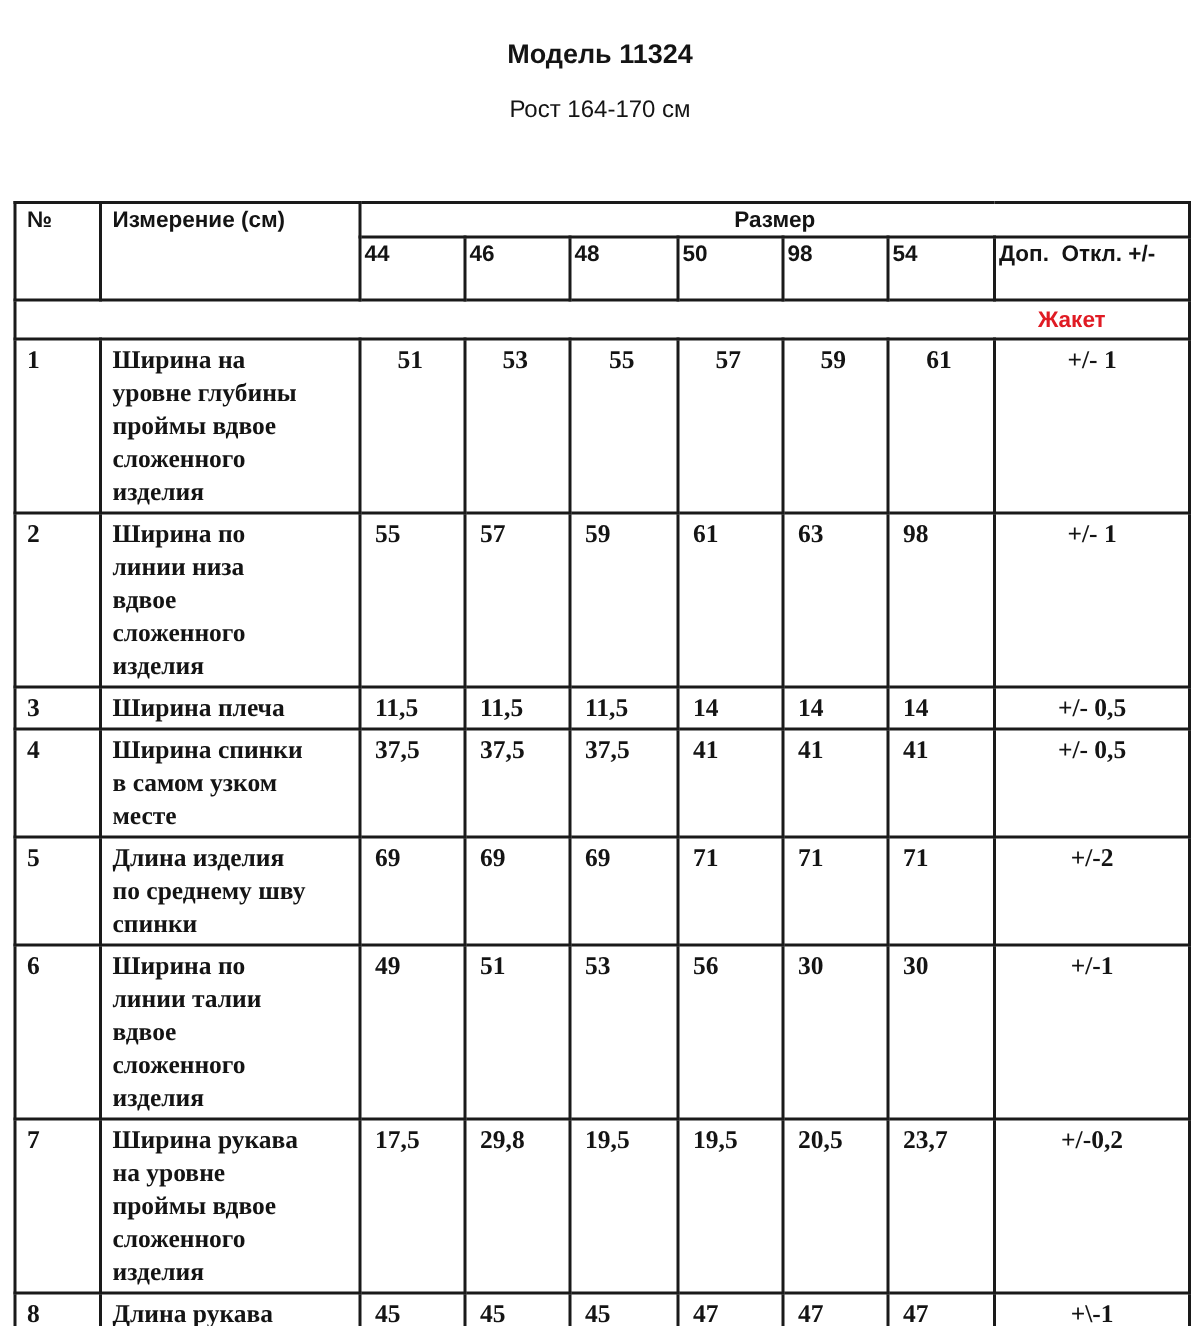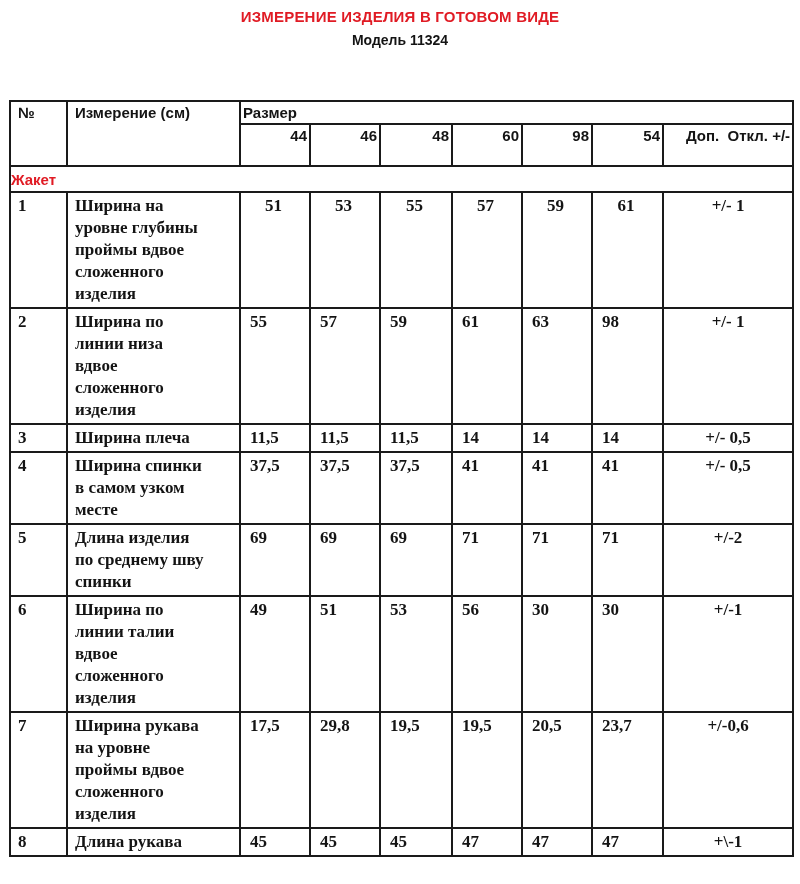--- a/index.html
+++ b/index.html
@@ -14,64 +14,64 @@
     background:#ffffff; color:var(--text);
     font-family:"Liberation Sans", sans-serif;
   }
   .doc{ padding-top:8px; }
   .doc-title{
     margin:0; text-align:center;
     font-size:15px; line-height:17px; font-weight:bold;
     color:var(--accent); letter-spacing:0.2px;
   }
   .doc-model{
-    margin:7px 0 0; text-align:center;
-    font-size:14px; line-height:16px; font-weight:bold; color:var(--text);
+    margin:20px 0 0; text-align:center;
+    font-size:18px; line-height:16px; font-weight:bold; color:var(--text);
   }
   .doc-height{
     margin:21px 0 0; text-align:center;
     font-size:16px; line-height:17px; font-weight:normal; color:var(--text);
   }
   table.meas{
     border-collapse:collapse; table-layout:fixed;
     width:783px; margin:52px 0 0 9px;
   }
   th,td{
     border:2px solid var(--border);
     vertical-align:top; overflow:hidden;
   }
   thead th{
     font-size:15px; font-weight:bold; padding:2px 2px 1px;
   }
   .th-num,.th-meas{ text-align:left; padding-left:7px; }
-  .th-size-group{ text-align:left; height:23px; }
-  .row-h2 th{ height:42px; text-align:right; }
+  .th-size-group{ text-align:center; height:23px; }
+  .row-h2 th{ height:42px; text-align:left; }
   .th-tol{ white-space:pre; }
   .td-section{
-    height:26px; text-align:left; vertical-align:middle;
+    height:26px; text-align:right; vertical-align:middle;
     font-size:15px; font-weight:bold; color:var(--accent);
     padding:1px 55px 1px 0;
   }
   tbody td.c-num, tbody td.c-name, tbody td.c-val, tbody td.c-tol{
     font-family:"Liberation Serif", serif;
     font-weight:bold; font-size:17px; line-height:22px;
     padding:2px 3px;
   }
   .c-num{ padding-left:7px !important; }
   .c-name{ padding-left:7px !important; white-space:pre-line; }
   .c-val{ text-align:left; padding-left:9px !important; }
   tr.vals-center .c-val{ text-align:center; padding-left:0 !important; }
   .c-tol{ text-align:center; }
 </style>
 </head>
 <body>
 
 <div class="doc">
-  <h1 class="doc-title">ИЗМЕРЕНИЕ ИЗДЕЛИЯ В ГОТОВОМ ВИДЕ</h1>
   <h2 class="doc-model">Модель 11324</h2>
+  <p class="doc-height">Рост 164-170 см</p>
 
   <table class="meas">
     <colgroup>
       <col style="width:57px">
         <col style="width:173px">
       <col style="width:70px">
         <col style="width:70px">
         <col style="width:72px">
       <col style="width:70px">
         <col style="width:70px">
@@ -81,21 +81,21 @@
     <thead>
       <tr class="row-h1">
         <th rowspan="2" class="th-num">№</th>
         <th rowspan="2" class="th-meas">Измерение (см)</th>
         <th colspan="7" class="th-size-group">Размер</th>
       </tr>
       <tr class="row-h2">
         <th class="th-size">44</th>
         <th class="th-size">46</th>
         <th class="th-size">48</th>
-        <th class="th-size">60</th>
+        <th class="th-size">50</th>
         <th class="th-size">98</th>
         <th class="th-size">54</th>
         <th class="th-tol">Доп.  Откл. +/-</th>
       </tr>
     </thead>
     <tbody id="tbody">
       <tr class="row-section">
         <td colspan="9" class="td-section">Жакет</td>
       </tr>
 
@@ -193,21 +193,21 @@
 на уровне
 проймы вдвое
 сложенного
 изделия</td>
     <td class="c-val">17,5</td>
     <td class="c-val">29,8</td>
     <td class="c-val">19,5</td>
     <td class="c-val">19,5</td>
     <td class="c-val">20,5</td>
     <td class="c-val">23,7</td>
-    <td class="c-tol">+/-0,6</td>
+    <td class="c-tol">+/-0,2</td>
   </tr>
 
   <tr>
     <td class="c-num">8</td>
     <td class="c-name">Длина рукава</td>
     <td class="c-val">45</td>
     <td class="c-val">45</td>
     <td class="c-val">45</td>
     <td class="c-val">47</td>
     <td class="c-val">47</td>

